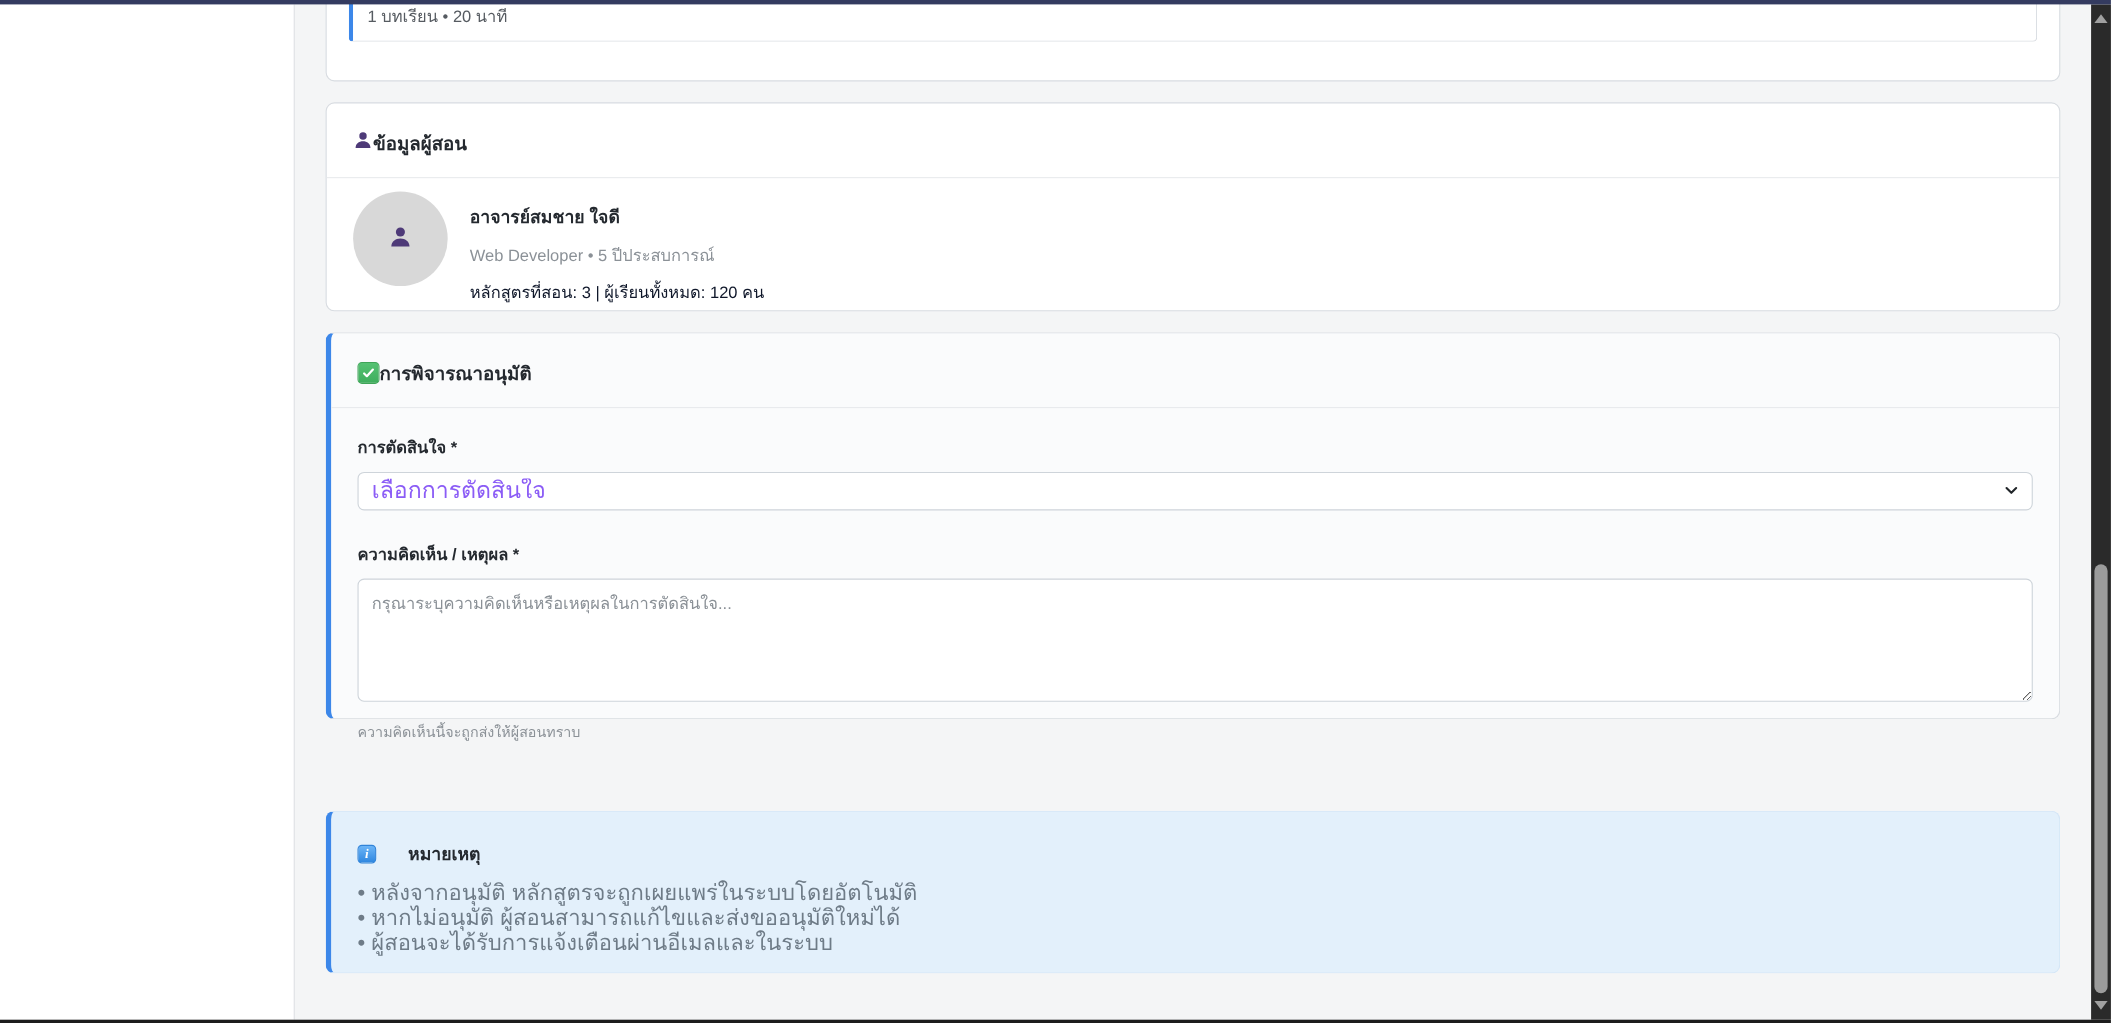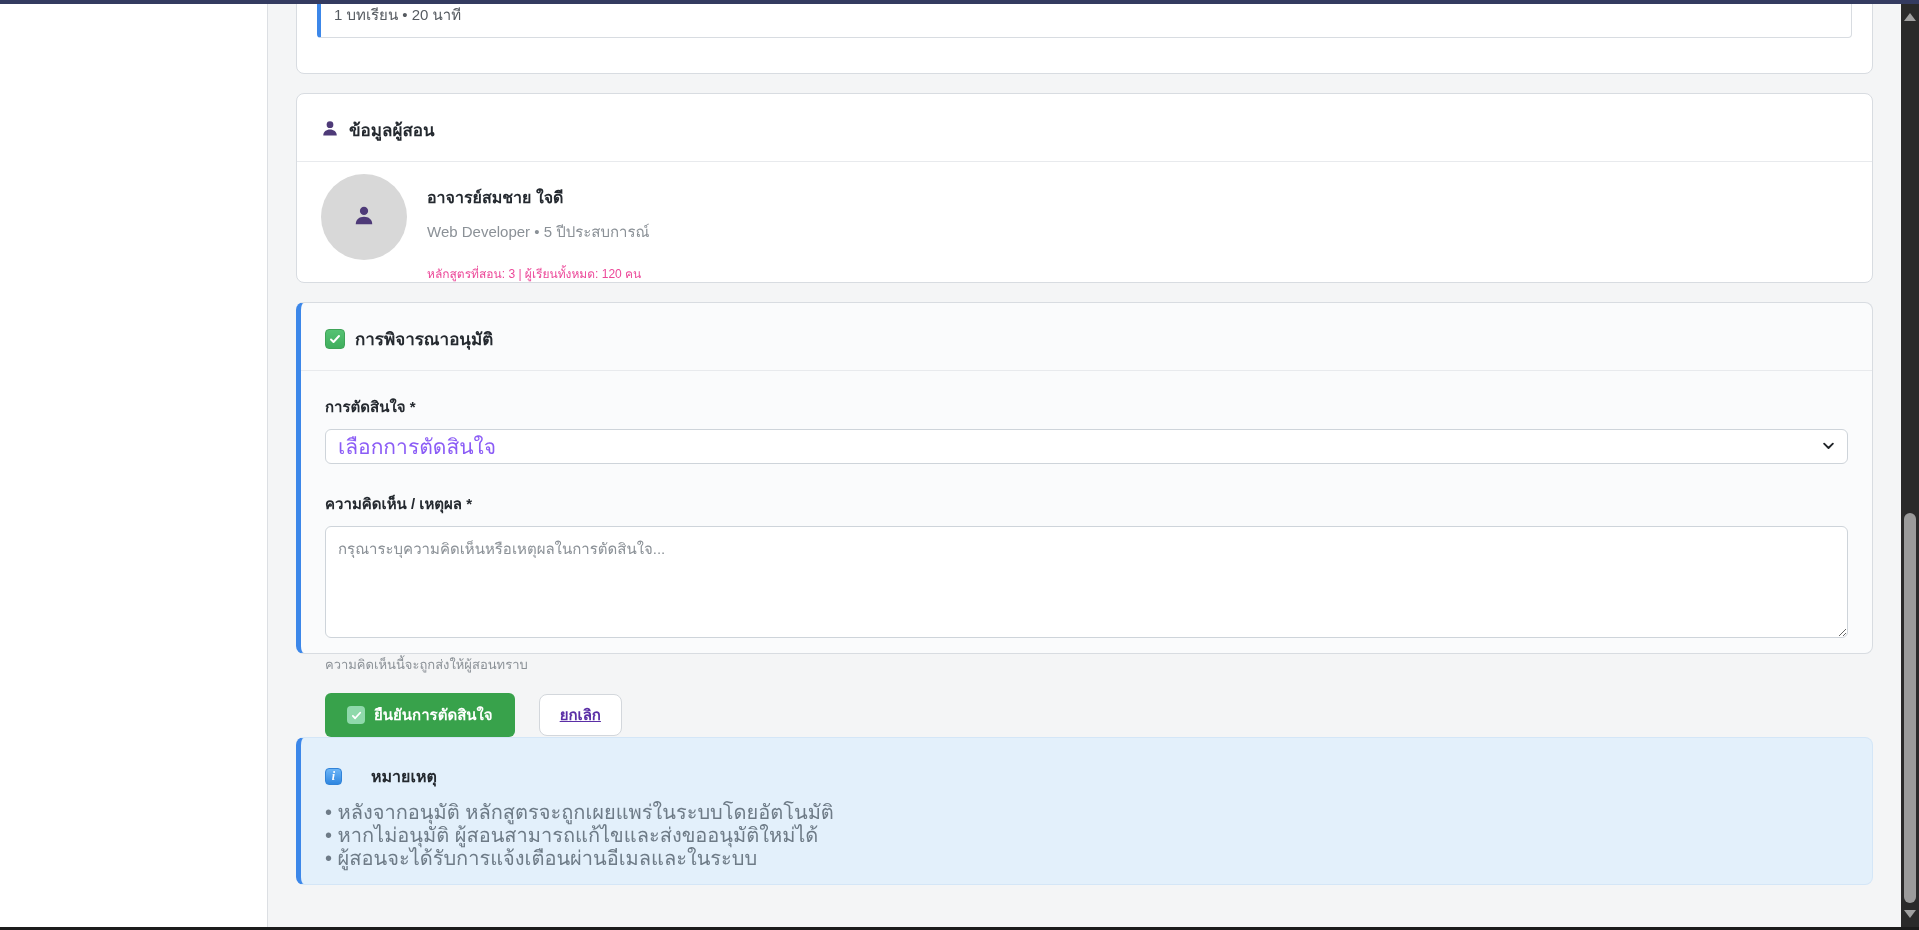--- a/index.html
+++ b/index.html
@@ -15,32 +15,32 @@
 
   .card { position:absolute; left:296px; width:1577px; background:#ffffff; border:1px solid #d8dce1; border-radius:8px; }
 
   
   .card-top { top:-16px; height:90px; }
   .lesson-item { position:absolute; left:20px; right:20px; top:6px; height:47px;
     background:#ffffff; border:1px solid #d8dce1; border-left:4px solid #3c87e9; border-radius:4px;
     display:flex; align-items:center; padding-left:13px; font-size:15px; color:#565b61; }
 
   
-  .card-header { display:flex; align-items:center; gap:10px; padding:22px 24px 18px 24px; border-bottom:1px solid #e8eaed;text-align:center; }
+  .card-header { display:flex; align-items:center; padding:22px 24px 18px 24px; border-bottom:1px solid #e8eaed;text-align:center; }
   .card-header h2 { font-size:17px; font-weight:bold; color:#24292f; }
 
   
   .card-instructor { top:93px; height:190px; }
   .instructor-body { display:flex; padding:12px 24px 24px 24px; }
   .avatar { width:86px; height:86px; border-radius:50%; background:#d8d8d8; flex:0 0 86px;
             display:flex; align-items:center; justify-content:center; }
   .instructor-meta { margin-left:20px; padding-top:11px; }
   .instructor-name { font-size:16px; font-weight:bold; color:#24292f; }
   .instructor-role { margin-top:10px; font-size:15px; color:#8b9197; }
-  .instructor-stats { margin-top:20px; font-size:12px; color:#ec4899; }
+  .instructor-stats { margin-top:10px; font-size:15px; color:#0f172a; }
 
   
   .card-approval { top:302px; height:352px; background:#fafbfc; border-left:5px solid #3c87e9; }
   .approval-form { padding:24px; }
   .field-label { font-size:15px; font-weight:bold; color:#24292f; display:block; }
   .select-wrap { position:relative; margin-top:10px; }
   .decision-select { width:100%; height:35px; appearance:none; -webkit-appearance:none;
     background:#ffffff; border:1px solid #ced4da; border-radius:6px; padding:0 40px 0 12px;
     font-family:inherit; font-size:21px; color:#8b5cf6; }
   .select-chevron { position:absolute; right:12px; top:9px; pointer-events:none; }
@@ -146,31 +146,20 @@
             <svg width="15" height="15" viewBox="0 0 24 24">
                 <path d="M5 9l7 7 7-7" fill="none" stroke="#212529" stroke-width="3" stroke-linecap="round" stroke-linejoin="round"></path>
               </svg>
           </span>
         </div>
 
         <label class="field-label comment-label">ความคิดเห็น / เหตุผล *</label>
         <textarea class="comment-textarea" placeholder="กรุณาระบุความคิดเห็นหรือเหตุผลในการตัดสินใจ..." style=""></textarea>
         <div class="helper-text">ความคิดเห็นนี้จะถูกส่งให้ผู้สอนทราบ</div>
 
-        <div class="btn-row">
-          <button class="btn-confirm">
-            <span class="btn-check-box">
-              <svg width="11" height="11" viewBox="0 0 24 24">
-                  <path d="M4 13l5 5L20 6" fill="none" stroke="#ffffff" stroke-width="4" stroke-linecap="round" stroke-linejoin="round"></path>
-                </svg>
-            </span>
-            <span>ยืนยันการตัดสินใจ</span>
-          </button>
-          <button class="btn-cancel">ยกเลิก</button>
-        </div>
       </div>
     </section>
 
     <section class="note-card">
       <div class="note-header">
         <span class="sq-icon icon-info-blue">i</span>
         <h3>หมายเหตุ</h3>
       </div>
       <div class="note-bullets">
         <div class="note-bullet">• หลังจากอนุมัติ หลักสูตรจะถูกเผยแพร่ในระบบโดยอัตโนมัติ</div>

